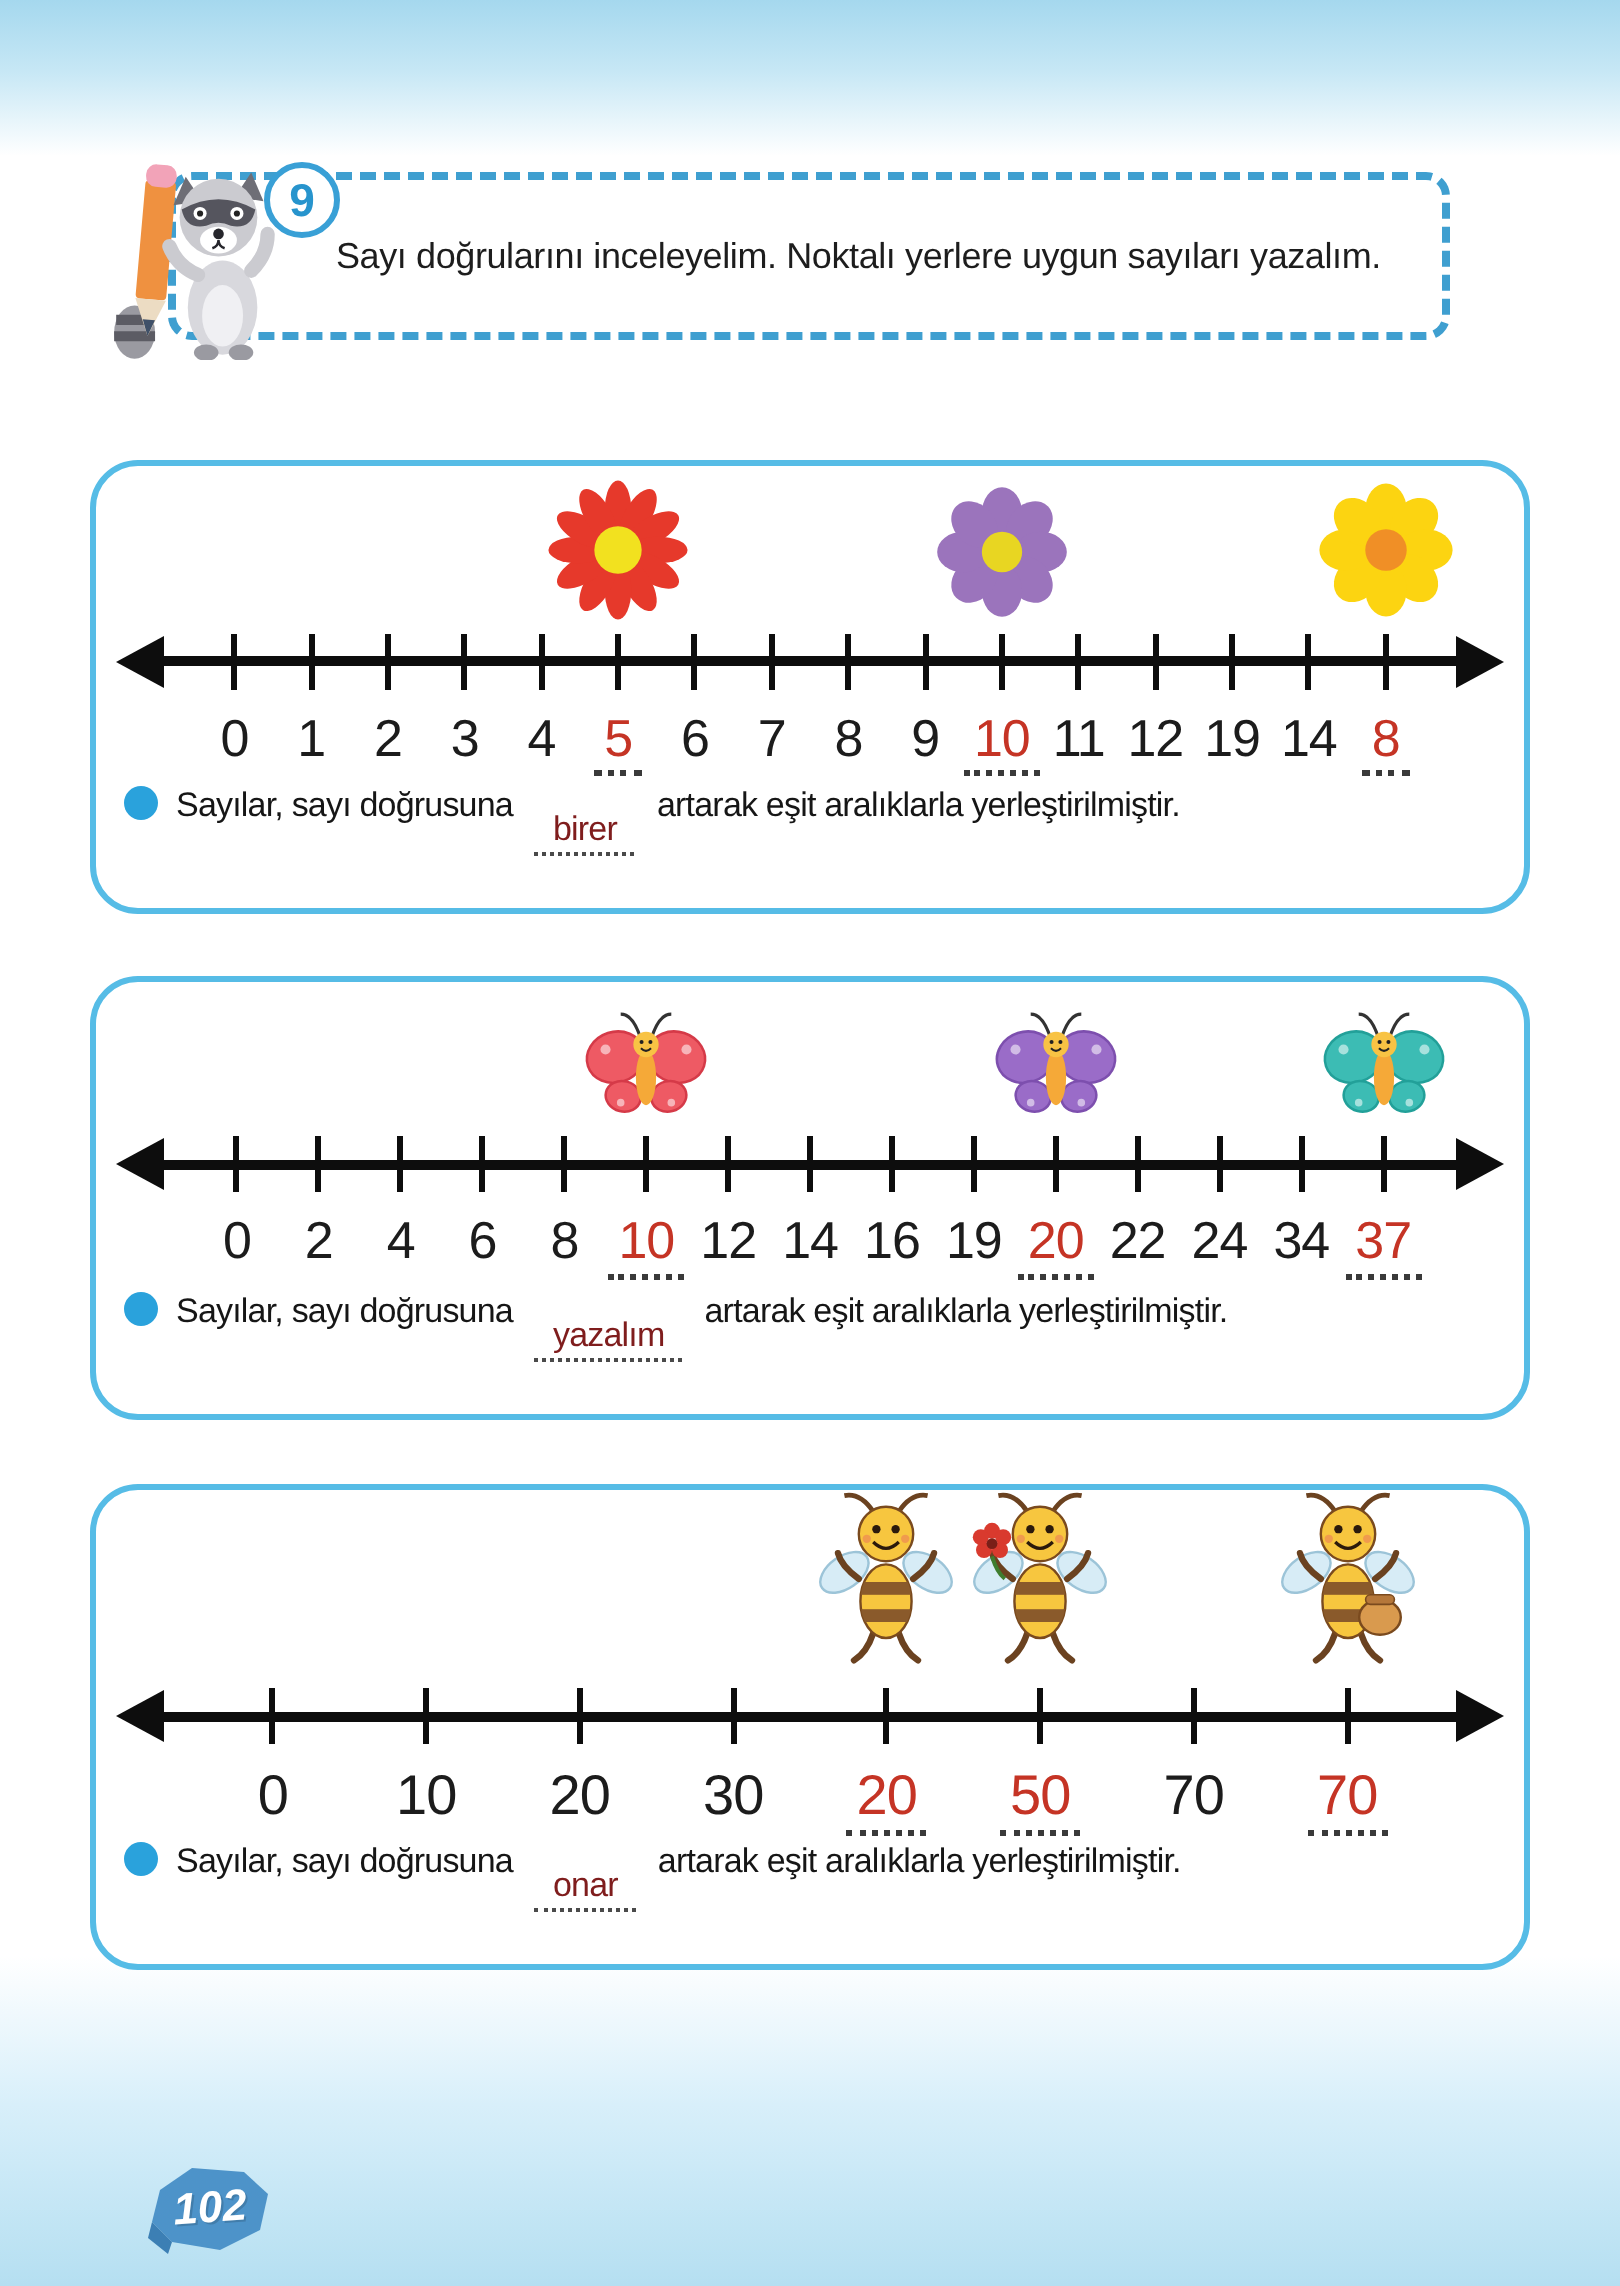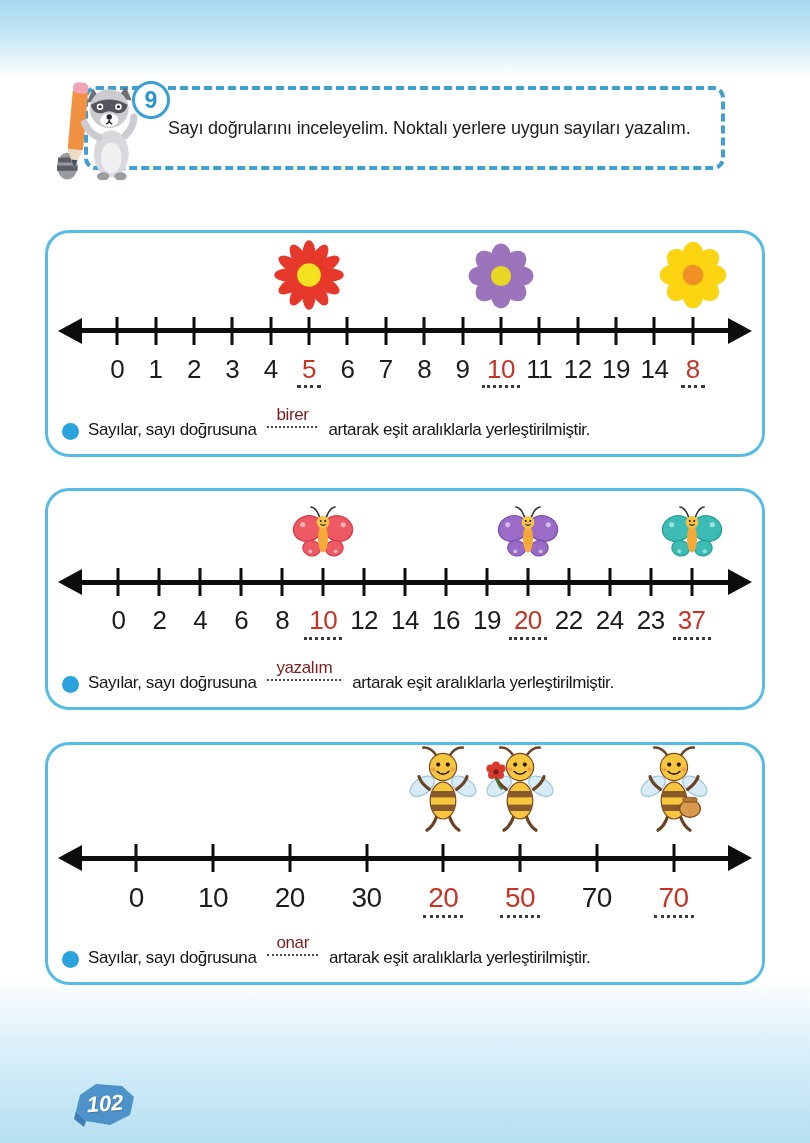--- a/index.html
+++ b/index.html
@@ -42,21 +42,21 @@
   .ticks{position:absolute;left:40px;right:40px;top:0;bottom:0;display:flex}
   .tick-cell{flex:1;position:relative}
   .tick{position:absolute;left:50%;top:50%;transform:translate(-50%,-50%);width:3px;height:28px;background:#0d0d0d}
 
   .numbers{display:flex;margin:4px 50px 0;height:44px;align-items:flex-start}
   .numcell{flex:1;text-align:center}
   .num{font-size:26px;color:#1c1c1c;letter-spacing:-.5px;display:inline-block;line-height:1.2}
   .num.answer{color:#c53425;border-bottom:3px dotted #3a3a3a;padding:0 5px}
   #panel-2 .num{font-size:28px}
 
-  .caption{margin-top:auto;display:flex;align-items:flex-end;gap:9px;
+  .caption{margin-top:auto;display:flex;align-items:flex-start;gap:9px;
        padding:0 8px 14px 14px;font-size:17px;letter-spacing:-.4px;color:#161616;white-space:nowrap}
   .bullet{width:17px;height:17px;border-radius:50%;background:#2aa2dc;flex:none}
   .step-word{color:#7f1d1d;border-bottom:2.5px dotted #4a4a4a;padding:0 9px 1px;margin:12px 2px}
 
   
   .page-badge{position:absolute;left:70px;top:1079px;width:70px;height:50px;z-index:2}
   .page-badge svg{position:absolute;inset:0;width:100%;height:100%}
   .page-num{position:absolute;inset:0;display:flex;align-items:center;justify-content:center;
        color:#fff;font-weight:bold;font-size:22px;font-style:italic;transform:rotate(-4deg);
        text-shadow:1px 1px 0 rgba(0,0,0,.15)}
@@ -344,21 +344,21 @@
       <span class="numcell"><span class="num">6</span></span>
       <span class="numcell"><span class="num">8</span></span>
       <span class="numcell"><span class="num answer">10</span></span>
       <span class="numcell"><span class="num">12</span></span>
       <span class="numcell"><span class="num">14</span></span>
       <span class="numcell"><span class="num">16</span></span>
       <span class="numcell"><span class="num">19</span></span>
       <span class="numcell"><span class="num answer">20</span></span>
       <span class="numcell"><span class="num">22</span></span>
       <span class="numcell"><span class="num">24</span></span>
-      <span class="numcell"><span class="num">23</span></span>
+      <span class="numcell"><span class="num">34</span></span>
       <span class="numcell"><span class="num answer">37</span></span>
     </div>
   <div class="caption">
     <span class="bullet"></span>
     <span>Sayılar, sayı doğrusuna</span>
     <span class="step-word">yazalım</span>
     <span>artarak eşit aralıklarla yerleştirilmiştir.</span>
   </div>
 </section>
 

